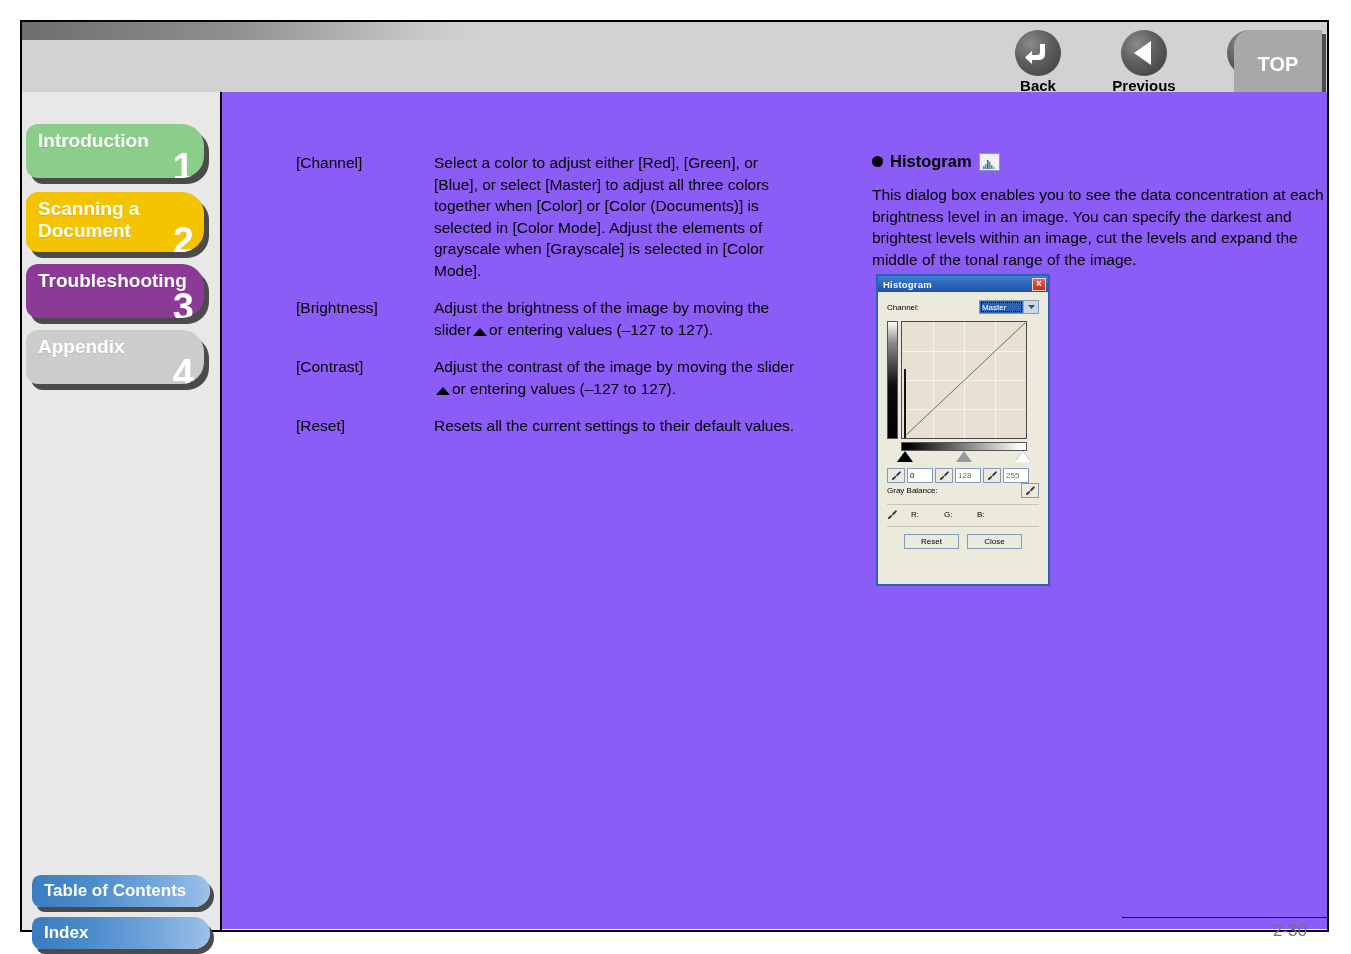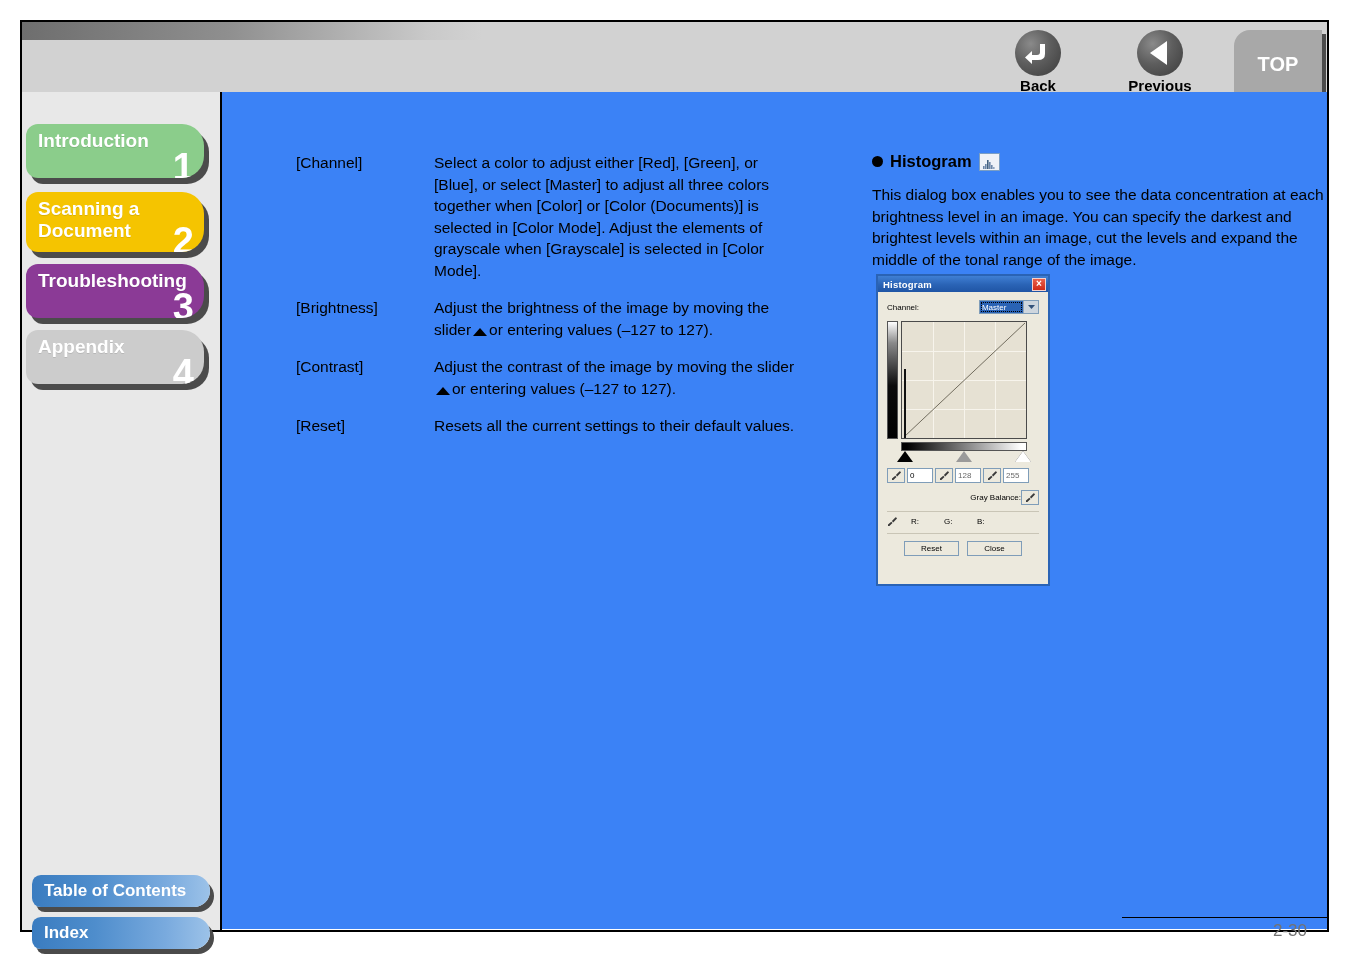--- a/index.html
+++ b/index.html
@@ -43,21 +43,21 @@
     width: 845px; height: 18px;
     background: #d2d2d2;
   }
 
   
   .navbtns {
     position: absolute;
     top: 8px; left: 975px;
     display: flex;
     align-items: flex-start;
-    gap: 40px;
+    gap: 24px;
   }
   .navbtn {
     width: 82px;
     text-align: center;
     cursor: pointer;
   }
   .navcircle {
     width: 46px; height: 46px;
     margin: 0 auto;
     border-radius: 50%;
@@ -149,21 +149,21 @@
     cursor: pointer;
   }
   .btab.toc { top: 783px; }
   .btab.idx { top: 825px; }
 
   
   .content {
     position: absolute;
     left: 200px; top: 70px;
     width: 1105px; height: 837px;
-    background: #3b82f6;
+    background: #8b5cf6;
   }
 
   
   .deflist {
     position: absolute;
     left: 74px; top: 60px;
     width: 500px;
   }
   .defrow { display: flex; margin-bottom: 16px; }
   .defterm {
@@ -316,22 +316,21 @@
   .numbox {
     width: 26px; height: 15px;
     background: #ffffff; border: 1px solid #7f9db9;
     font-size: 8px; color: #000;
     display: flex; align-items: center; padding-left: 2px;
     box-sizing: border-box;
   }
   .numbox.dim { color: #6a6a6a; }
 
   .gbrow {
-    display: flex; align-items: center; justify-content: flex-end;
-    margin-top: 7px;
+    display: flex; align-items: center; justify-content: space-between;
   }
   .gblabel { font-size: 8px; color: #000; }
 
   .hr { height: 1px; background: #c9c5b6; margin: 6px 0 4px 0; }
   .rgbrow { display: flex; align-items: center; gap: 0; font-size: 8px; color: #000; }
   .rgbrow .pick { width: 24px; display: flex; align-items: center; }
   .rgbrow .lab { width: 33px; }
 
   .btnrow { display: flex; justify-content: center; gap: 8px; margin-top: 7px; }
   .dlgbtn {

